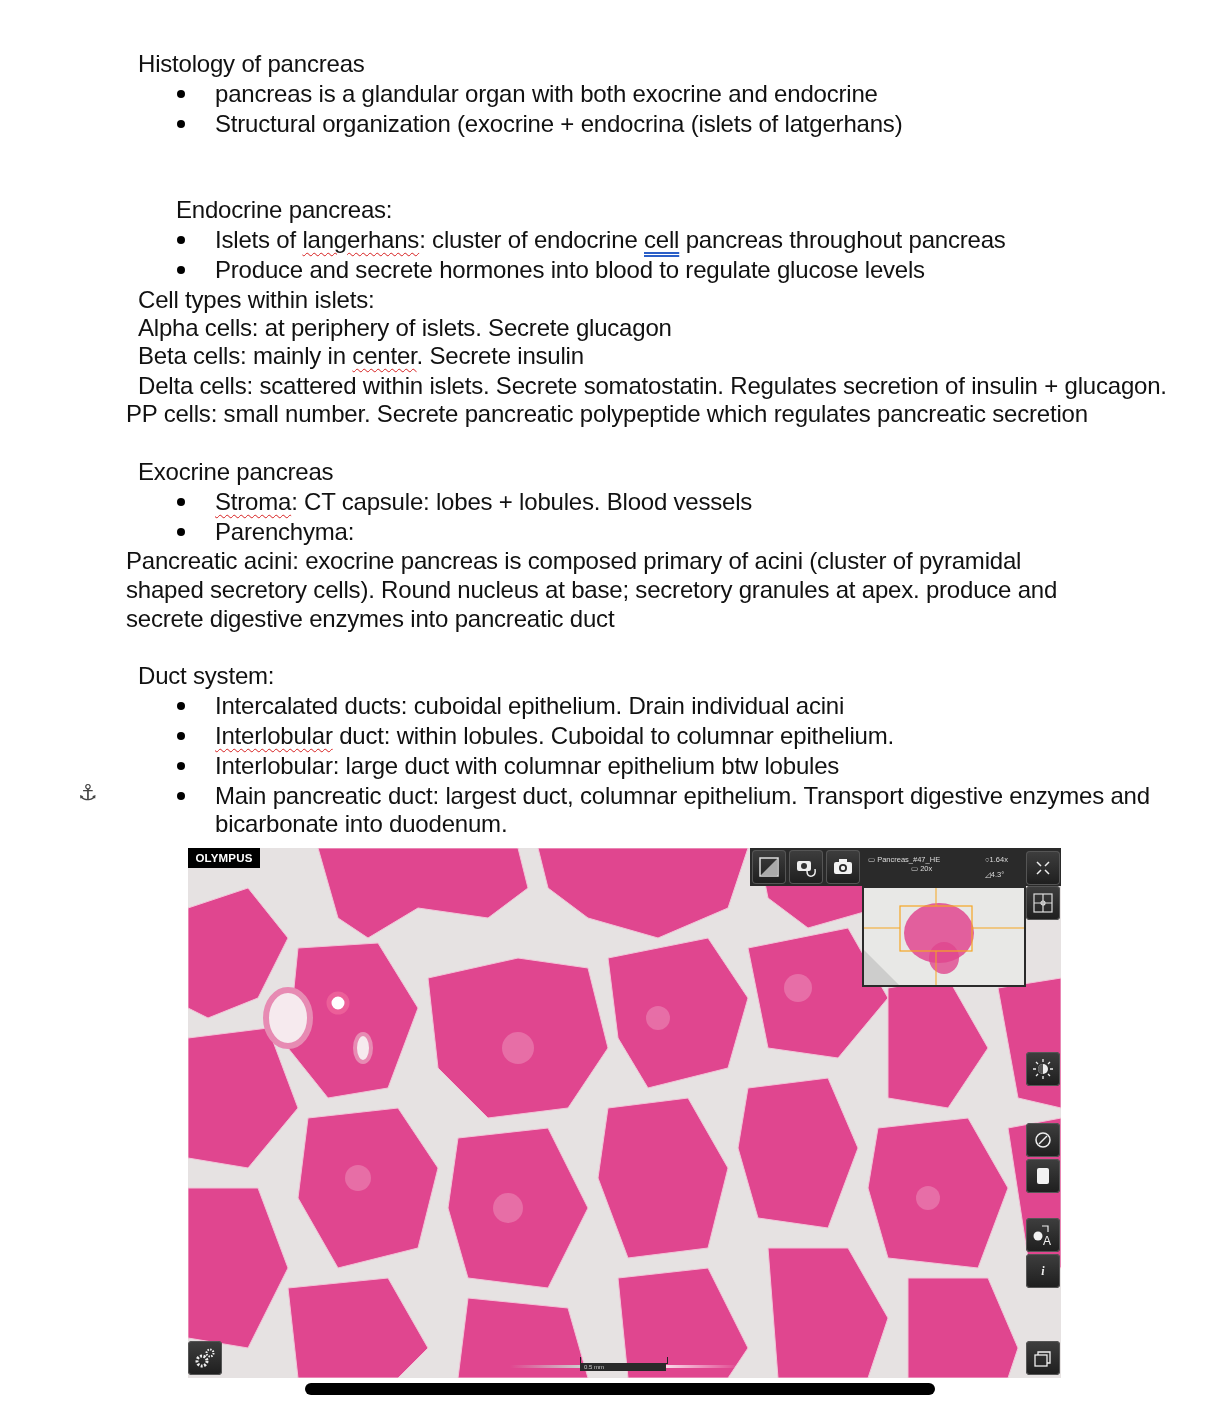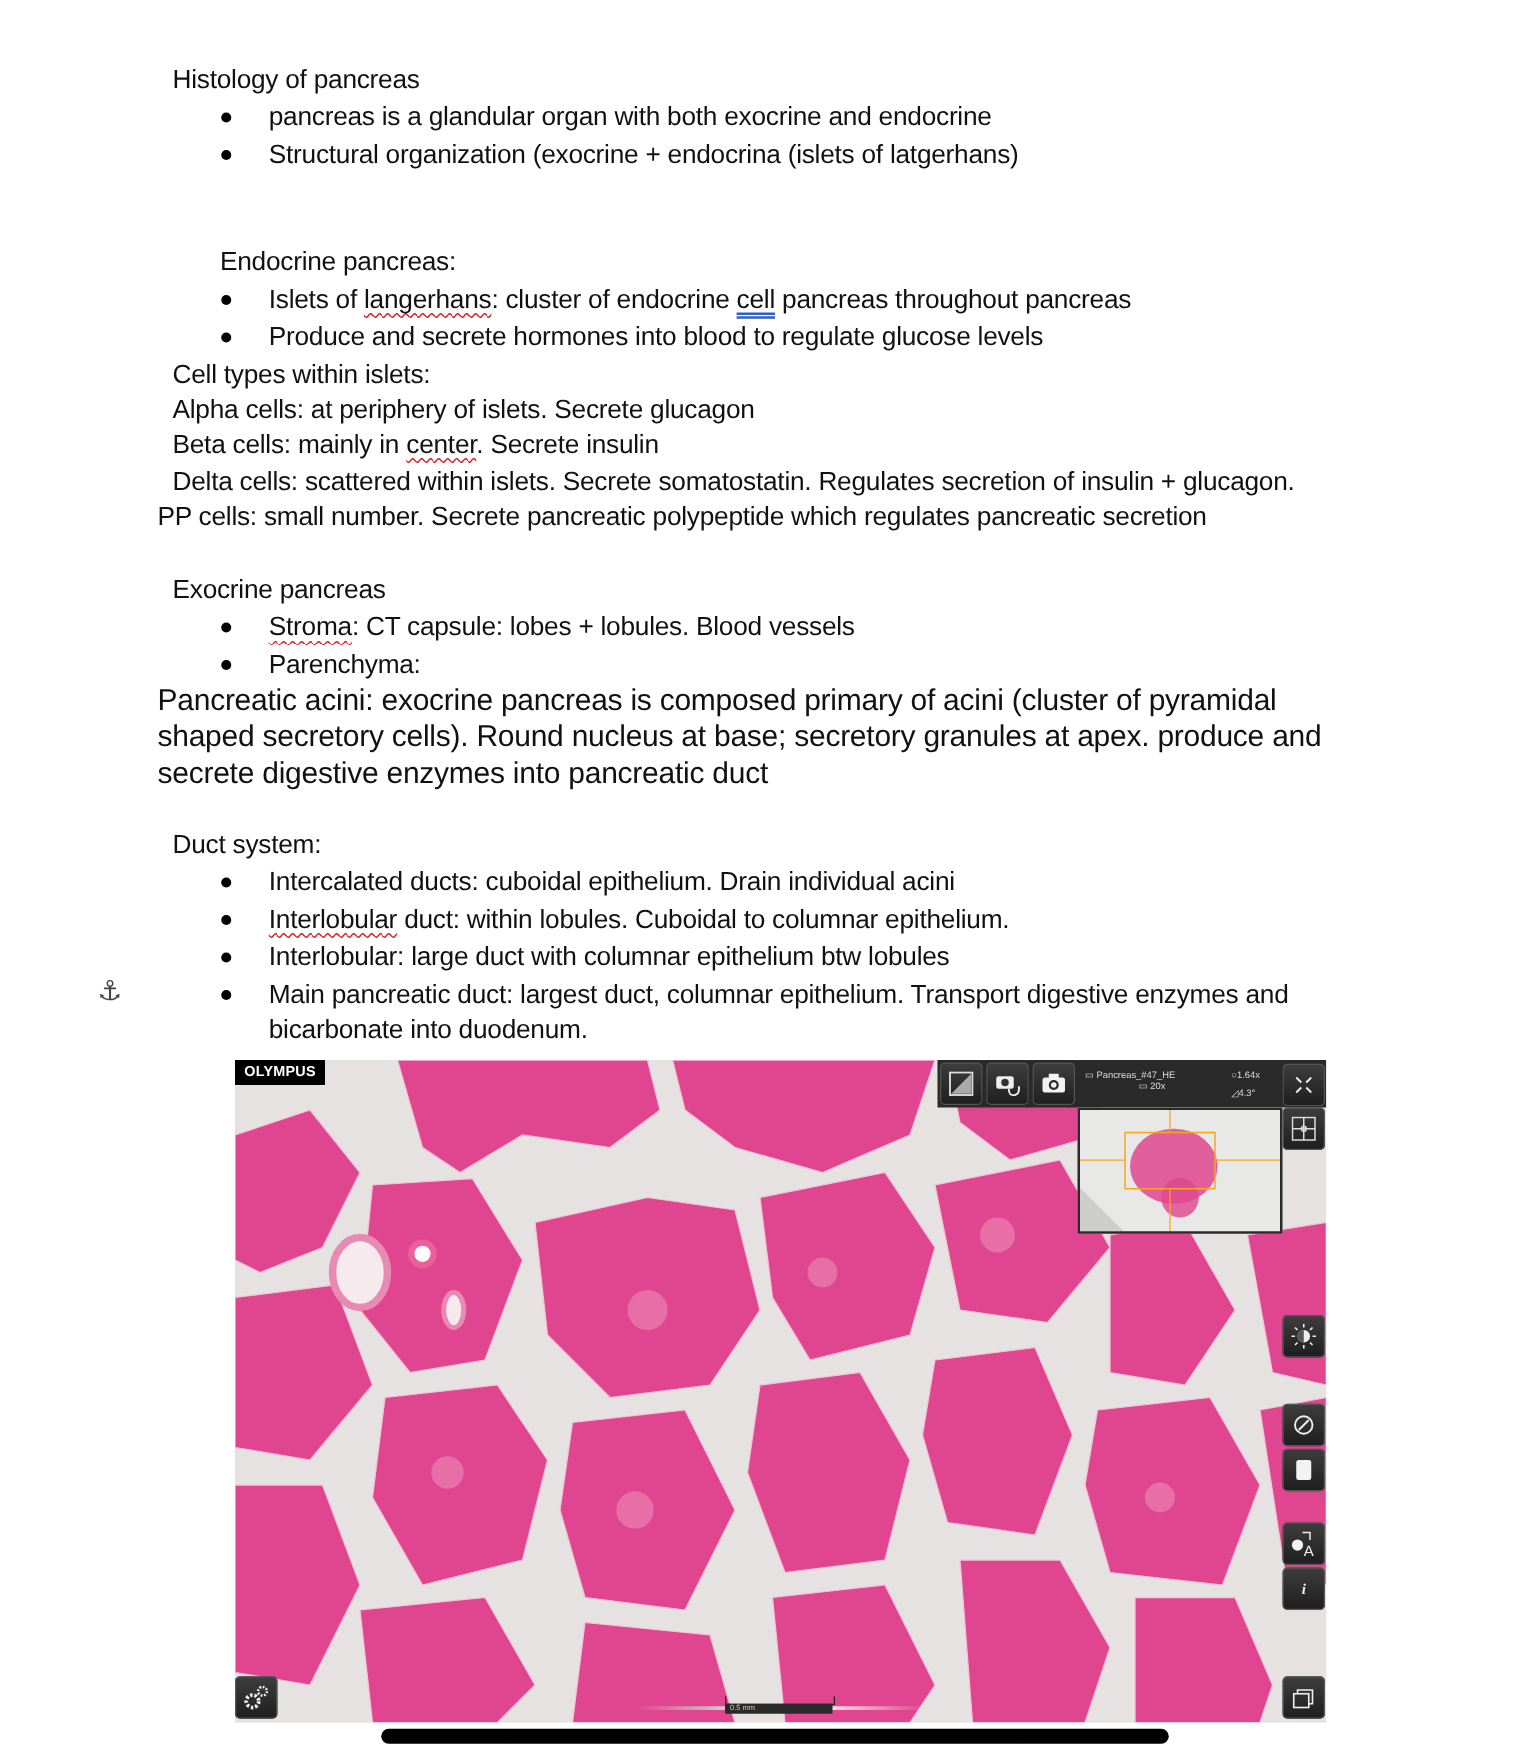--- a/index.html
+++ b/index.html
@@ -1,18 +1,18 @@
 <!DOCTYPE html>
 <html><head>
 <meta charset="utf-8">
 <style>
   html, body { margin: 0; padding: 0; background: #ffffff; }
   body { width: 1220px; height: 1410px; position: relative; overflow: hidden;
          font-family: "Liberation Sans", "DejaVu Sans", sans-serif; color: #111; }
-  .line { position: absolute; font-size: 21px; line-height: 28px; white-space: nowrap; letter-spacing: -0.2px; }
+  .line { position: absolute; font-size: 24px; line-height: 28px; white-space: nowrap; letter-spacing: -0.2px; }
   .para { position: absolute; left: 126px; font-size: 24px; line-height: 29px; width: 940px; letter-spacing: -0.2px; }
   .bullet { position: absolute; width: 8px; height: 8px; border-radius: 50%; background: #000; }
   .sq { text-decoration: underline wavy #d61f1f; text-decoration-thickness: 1px; text-underline-offset: 4px; }
   .dbl { text-decoration: underline double #2b5fc7; text-decoration-thickness: 2px; text-underline-offset: 4px; text-align: right; }
   #anchor { position: absolute; left: 78px; top: 780px; font-size: 22px; color: #444; }
 
   
   #viewer { position: absolute; left: 188px; top: 848px; width: 873px; height: 530px; overflow: hidden; background: #e5e1e1; }
   #viewer svg.tissue { position: absolute; left: 0; top: 0; }
   .olympus { position: absolute; left: 0; top: 0; width: 72px; height: 20px; background: #000; color: #fff;

